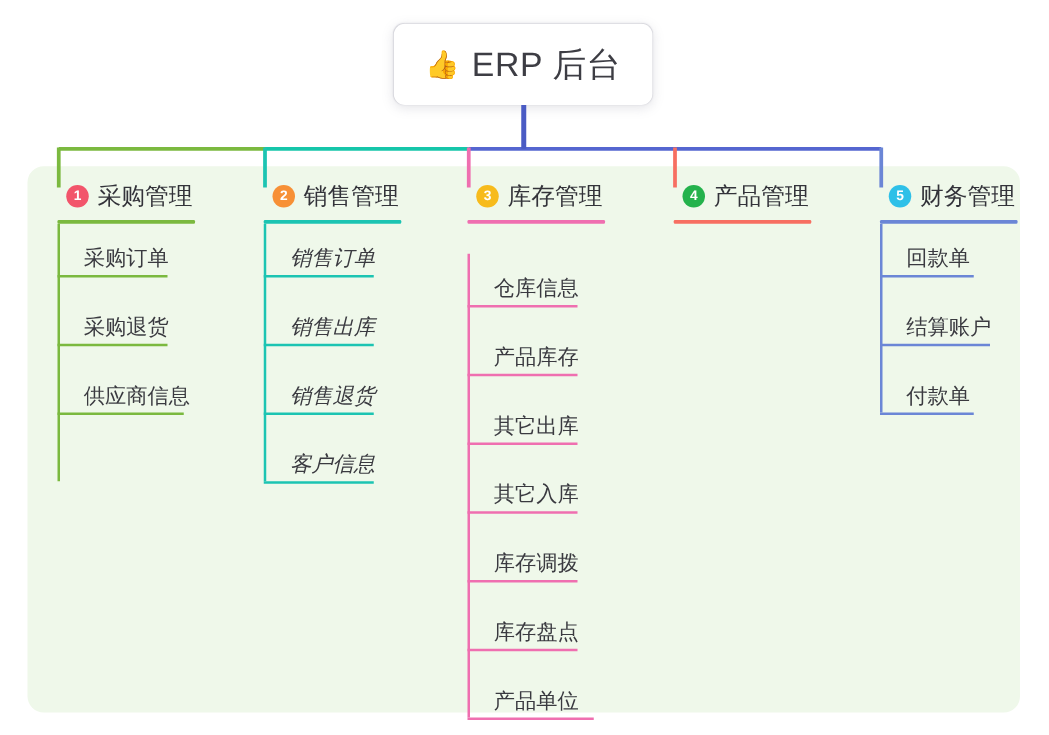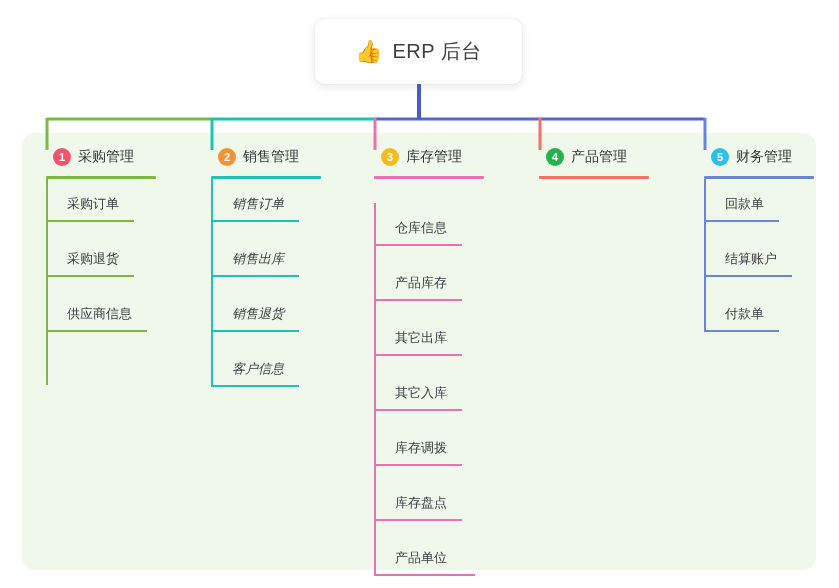--- a/index.html
+++ b/index.html
@@ -35,21 +35,21 @@
     display: flex;
     align-items: center;
     gap: 10px;
   }
   #root-card .thumb {
     font-size: 22px;
     line-height: 1;
     color: #f2b01e;
   }
   #root-card .root-title {
-    font-size: 20px;
+    font-size: 27px;
     color: #3d3d44;
     letter-spacing: 0.5px;
     white-space: nowrap;
   }
 
   
   #panel {
     position: absolute;
     left: 22px;
     top: 133px;
@@ -94,39 +94,39 @@
     border-radius: 50%;
     color: #ffffff;
     font-size: 11px;
     line-height: 18px;
     text-align: center;
     font-weight: bold;
     flex: 0 0 auto;
     box-sizing: border-box;
   }
   .col-title {
-    font-size: 14px;
+    font-size: 19px;
     color: #33333a;
     white-space: nowrap;
   }
   .col-rule {
     height: 3px;
     margin-top: 7px;
     border-radius: 1px;
   }
 
   .leaf {
     position: relative;
     height: 55px;
   }
   .leaf-text {
     position: absolute;
     left: 31px;
     top: 16px;
-    font-size: 13px;
+    font-size: 17px;
     color: #3a3a40;
     white-space: nowrap;
   }
   .leaf-rule {
     position: absolute;
     left: 10px;
     top: 41px;
     height: 2px;
   }
   .spine {

